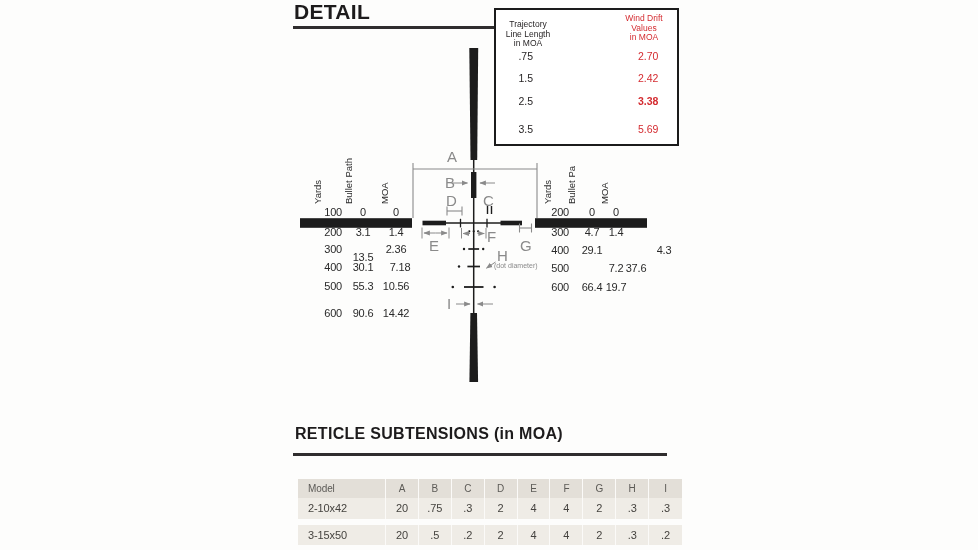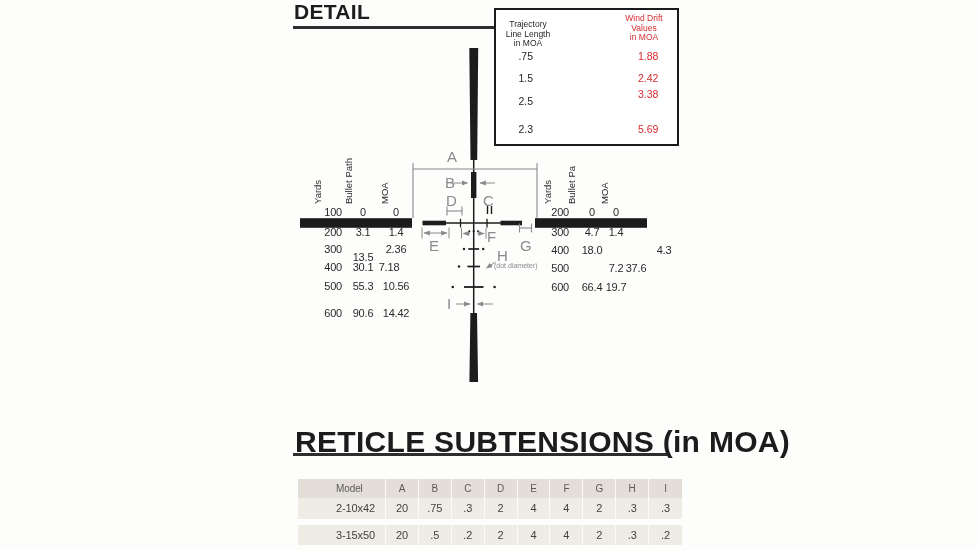--- a/index.html
+++ b/index.html
@@ -39,21 +39,21 @@
   .st-row{
     left:298px;width:384px;height:20.5px;
     display:grid;grid-template-columns:88px repeat(9,1fr);
     align-items:center;
   }
   .st-row .c{
     text-align:center;font-size:11px;color:#45433f;
     border-right:1px solid #fbfaf8;height:100%;line-height:20.5px;
     letter-spacing:-.1px;
   }
-  .st-row .c:first-child{text-align:left;padding-left:10px;margin-left:28px;}
+  .st-row .c:first-child{text-align:left;padding-left:10px;}
   .st-row .c:last-child{border-right:none;}
   .st-head{background:#e3dfd8;}
   .st-head .c{font-size:10px;color:#5c5a56;}
   .st-body{background:#efece6;}
   svg .k{stroke:#1c1c1c;}
   svg .g{stroke:#8a8a8a;}
 </style>
 </head>
 <body>
 
@@ -164,42 +164,42 @@
       <line x1="456" y1="304" x2="470" y2="304" marker-end="url(#ag)"></line>
       <line x1="493" y1="304" x2="477.5" y2="304" marker-end="url(#ag)"></line>
     </g>
     <polygon points="470.4,313 477,313 478.1,382 469.4,382"></polygon>
   </g>
 </svg>
 
 <div class="abs h1" style="left:294px;top:0px;">DETAIL</div>
 <div class="abs rule" style="left:293px;top:26px;width:290px;height:3px;"></div>
 
-<div class="abs h1" style="left:295px;top:425px;font-size:30px;">RETICLE SUBTENSIONS (in MOA)</div>
+<div class="abs h1" style="left:295px;top:425px;font-size:16px;">RETICLE SUBTENSIONS (in MOA)</div>
 <div class="abs rule" style="left:293px;top:453px;width:374px;height:2.5px;"></div>
 
 <div class="abs inset-box"></div>
 <div class="abs inset-hdr" style="left:497px;top:12px;width:62px;margin-top:8px;">
   <div>Trajectory</div>
   <div>Line Length</div>
   <div>in MOA</div>
 </div>
 <div class="abs inset-hdr red" style="left:612px;top:14px;width:64px;">
   <div>Wind Drift Values</div>
   <div>in MOA</div>
 </div>
 
 <div class="abs inset-lbl" style="left:505px;top:50px;">.75</div>
 <div class="abs inset-lbl" style="left:505px;top:72px;">1.5</div>
 <div class="abs inset-lbl" style="left:505px;top:95px;">2.5</div>
-<div class="abs inset-lbl" style="left:505px;top:123px;">2.3</div>
-
-<div class="abs inset-val" style="left:638px;top:50px;">1.88</div>
+<div class="abs inset-lbl" style="left:505px;top:123px;">3.5</div>
+
+<div class="abs inset-val" style="left:638px;top:50px;">2.70</div>
 <div class="abs inset-val" style="left:638px;top:72px;">2.42</div>
-<div class="abs inset-val" style="left:638px;top:88px;">3.38</div>
+<div class="abs inset-val" style="left:638px;top:95px;font-weight:bold;">3.38</div>
 <div class="abs inset-val" style="left:638px;top:123px;">5.69</div>
 
 <div class="abs let" style="left:447px;top:149px;">A</div>
 <div class="abs let" style="left:445px;top:175px;">B</div>
 <div class="abs let" style="left:483px;top:193px;">C</div>
 <div class="abs let" style="left:446px;top:193px;">D</div>
 <div class="abs let" style="left:429px;top:238px;">E</div>
 <div class="abs let" style="left:487px;top:229px;">F</div>
 <div class="abs let" style="left:520px;top:238px;">G</div>
 <div class="abs let" style="left:497px;top:248px;">H</div>
@@ -217,21 +217,21 @@
 <div class="abs cell ra" style="left:302px;top:226px;">200</div>
 <div class="abs cell ca" style="left:341px;top:226px;">3.1</div>
 <div class="abs cell ca" style="left:374px;top:226px;">1.4</div>
 
 <div class="abs cell ra" style="left:302px;top:243px;">300</div>
 <div class="abs cell ca" style="left:341px;top:251px;">13.5</div>
 <div class="abs cell ca" style="left:374px;top:243px;">2.36</div>
 
 <div class="abs cell ra" style="left:302px;top:261px;">400</div>
 <div class="abs cell ca" style="left:341px;top:261px;">30.1</div>
-<div class="abs cell ca" style="left:367px;top:261px;">7.18</div>
+<div class="abs cell ca" style="left:378px;top:261px;">7.18</div>
 
 <div class="abs cell ra" style="left:302px;top:280px;">500</div>
 <div class="abs cell ca" style="left:341px;top:280px;">55.3</div>
 <div class="abs cell ca" style="left:374px;top:280px;">10.56</div>
 
 <div class="abs cell ra" style="left:302px;top:307px;">600</div>
 <div class="abs cell ca" style="left:341px;top:307px;">90.6</div>
 <div class="abs cell ca" style="left:374px;top:307px;">14.42</div>
 
 <div class="abs vlabel" style="left:554px;top:192px;">Yards</div>
@@ -240,21 +240,21 @@
 
 <div class="abs cell ra" style="left:529px;top:206px;">200</div>
 <div class="abs cell ca" style="left:570px;top:206px;">0</div>
 <div class="abs cell ca" style="left:594px;top:206px;">0</div>
 
 <div class="abs cell ra" style="left:529px;top:226px;">300</div>
 <div class="abs cell ca" style="left:570px;top:226px;">4.7</div>
 <div class="abs cell ca" style="left:594px;top:226px;">1.4</div>
 
 <div class="abs cell ra" style="left:529px;top:244px;">400</div>
-<div class="abs cell ca" style="left:570px;top:244px;">18.0</div>
+<div class="abs cell ca" style="left:570px;top:244px;">29.1</div>
 <div class="abs cell ca" style="left:594px;top:244px;margin-left:48px;">4.3</div>
 
 <div class="abs cell ra" style="left:529px;top:262px;">500</div>
 <div class="abs cell ca" style="left:570px;top:262px;margin-left:44px;">37.6</div>
 <div class="abs cell ca" style="left:594px;top:262px;">7.2</div>
 
 <div class="abs cell ra" style="left:529px;top:281px;">600</div>
 <div class="abs cell ca" style="left:570px;top:281px;">66.4</div>
 <div class="abs cell ca" style="left:594px;top:281px;">19.7</div>
 

